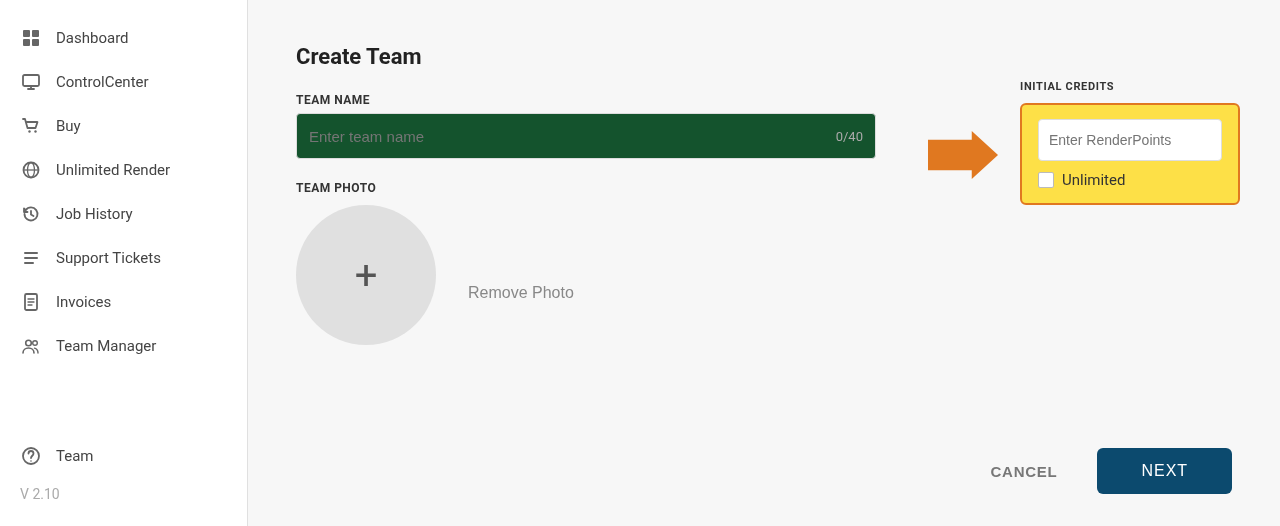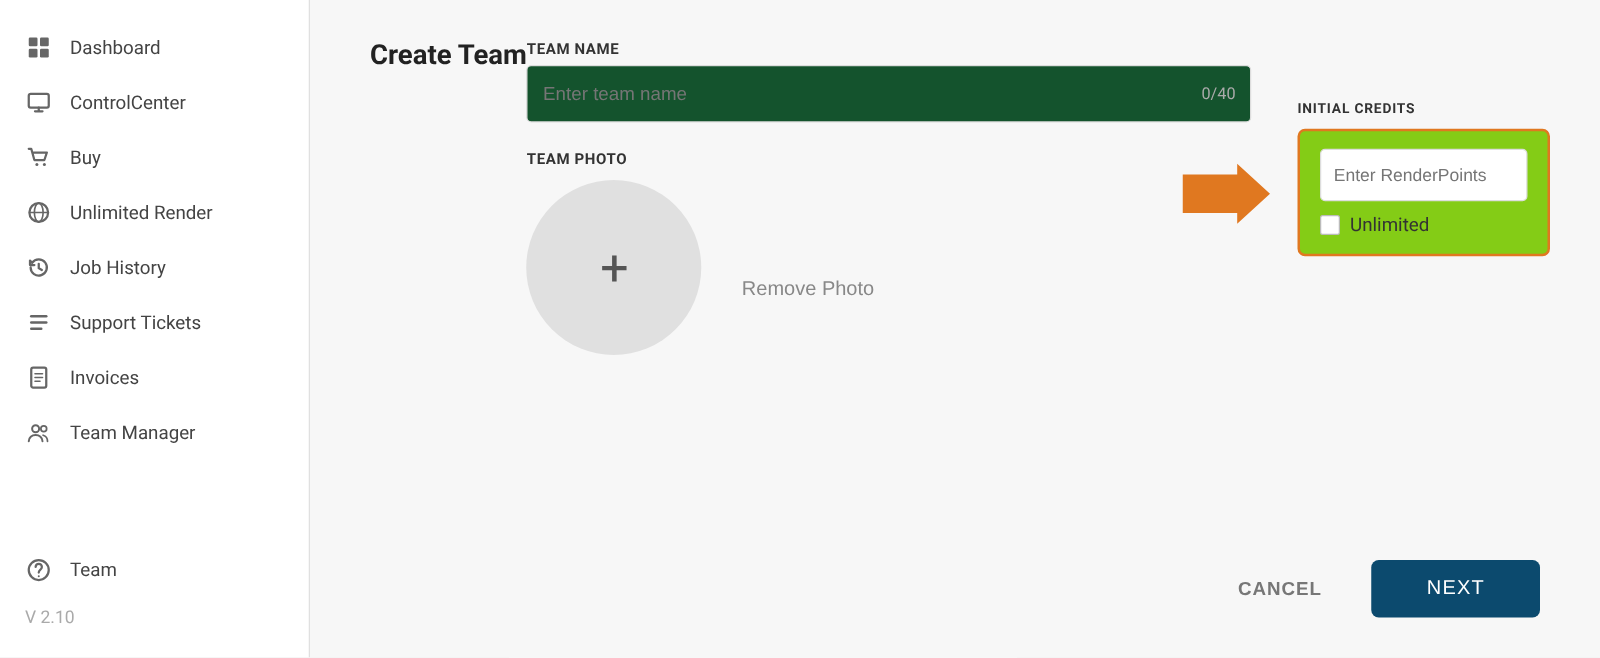--- a/index.html
+++ b/index.html
@@ -47,22 +47,22 @@
       padding: 8px 20px;
       font-size: 14px;
       color: #aaa;
     }
 
     
     .main {
       flex: 1;
       background: #f7f7f7;
       display: flex;
-      flex-direction: row;
-      padding: 32px 48px;
+      flex-direction: column;
+      padding: 44px 48px;
       position: relative;
     }
 
     .page-title {
       font-size: 22px;
       font-weight: 700;
       color: #222;
       margin-bottom: 24px;
     }
 
@@ -159,22 +159,22 @@
 
     .arrow-shape {
       width: 70px;
       height: 50px;
     }
 
     .initial-credits-box {
       border: 2.5px solid #e07820;
       border-radius: 6px;
       padding: 14px 16px;
-      background: #84cc16;
-      width: 202px;
+      background: #fde047;
+      width: 220px;
     }
 
     .credits-label {
       font-size: 11px;
       font-weight: 700;
       color: #333;
       letter-spacing: 0.06em;
       margin-bottom: 10px;
     }
 

